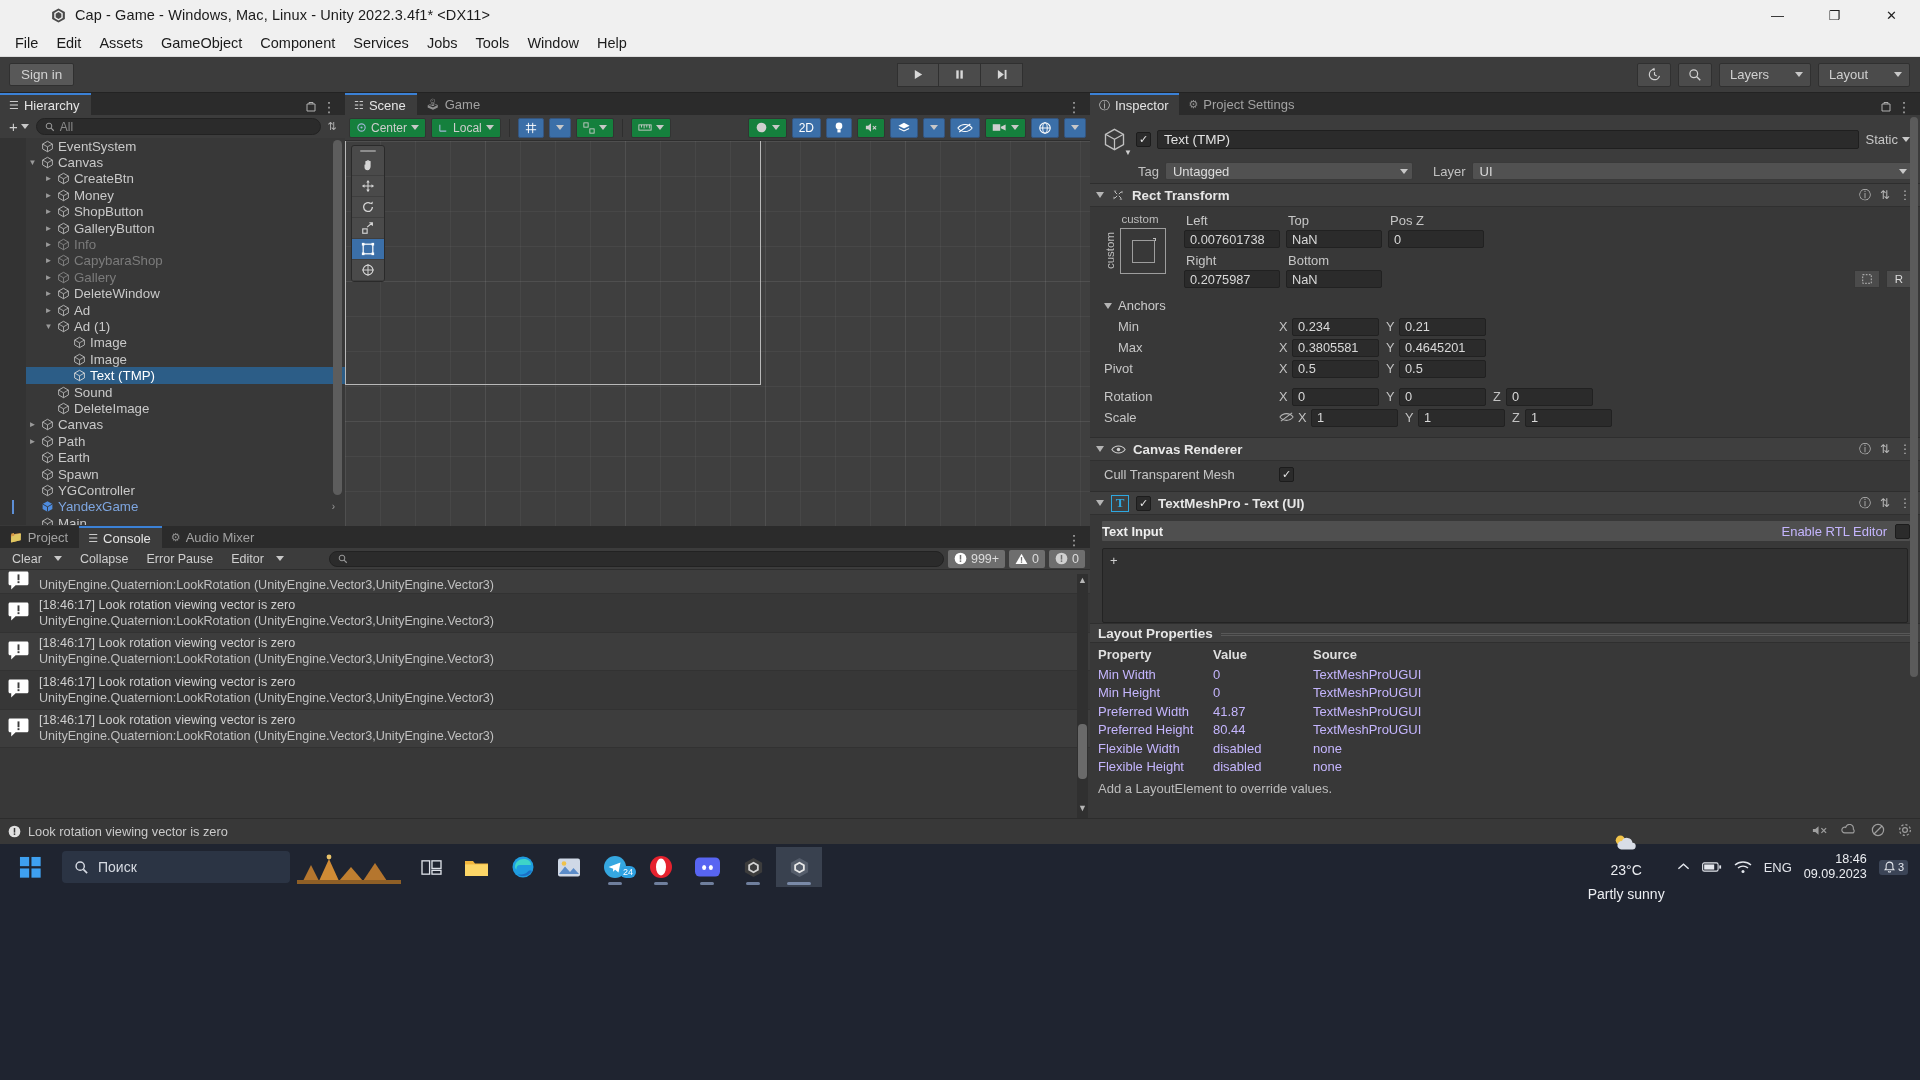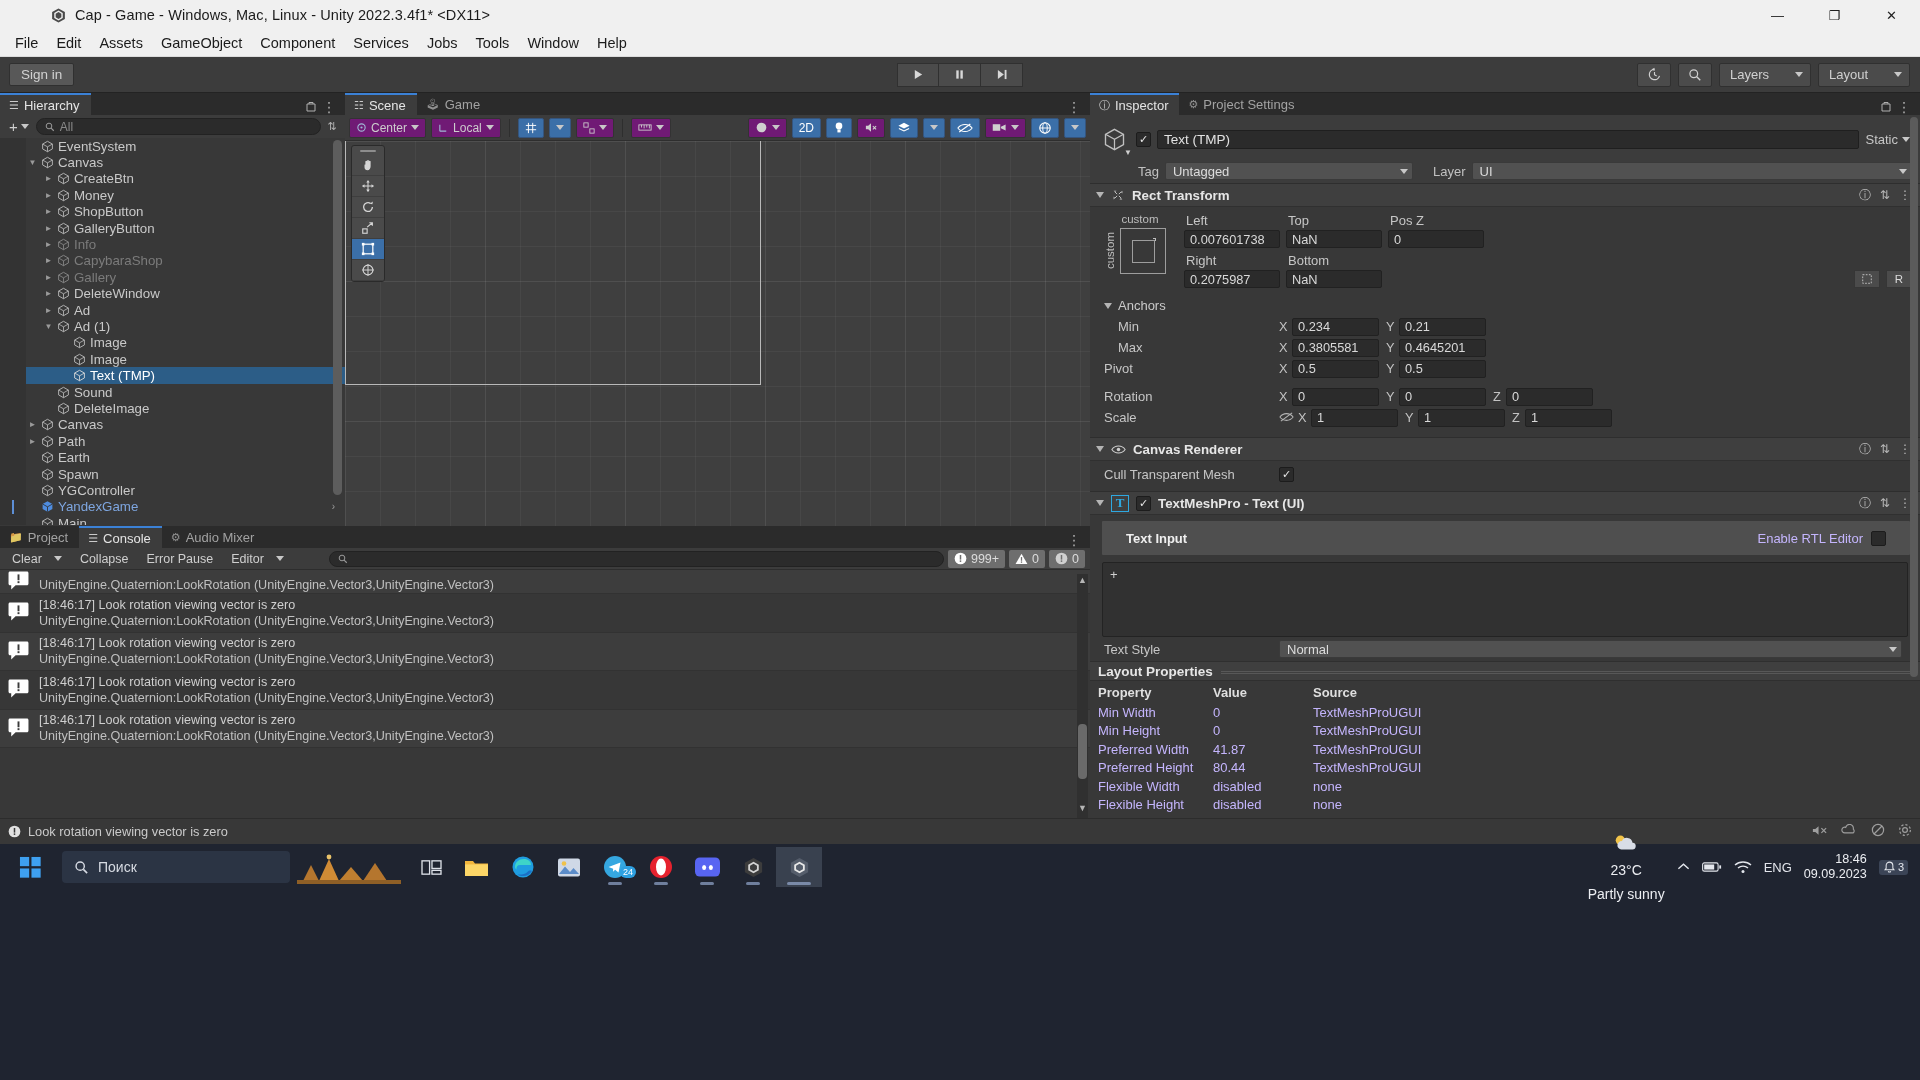--- a/index.html
+++ b/index.html
@@ -96,21 +96,21 @@
   .hrow .hname { margin-left: 3px; }
   .hrow .chev-right { margin-left: auto; padding-right: 10px; color: #9d9d9d; font-size: 10px; }
   .hier-scroll { position: absolute; right: 3px; top: 2px; width: 9px; border-radius: 5px; background: #5d5d5d; }
   .hier-leftbar { position:absolute; left:0; top:0; width:26px; height:100%; background:#333333; }
   .sel-marker { position:absolute; left:12px; width:2px; height:14px; background:#5d8fd6; }
 
   
   #scene { left: 345px; top: 93px; width: 745px; height: 433px; background: #3c3c3c; }
   .scene-toolbar { height: 26px; background: #3c3c3c; display: flex; align-items: center; padding: 0 4px; gap: 5px; border-bottom: 1px solid #2e2e2e;}
   .sc-btn {
-    height: 20px; padding: 0 6px; background: #701a75; border: 1px solid #333; border-radius: 2px;
+    height: 20px; padding: 0 6px; background: #15803d; border: 1px solid #333; border-radius: 2px;
     display: flex; align-items: center; gap: 4px; color: #cdcdcd; font-size: 12px;
   }
   .sc-btn.on { background: #3b6fa8; border-color: #35557e; color: #ffffff; }
   .sc-sep { width: 1px; height: 18px; background: #2e2e2e; margin: 0 3px; }
   .scene-canvas { position: relative; height: 407px; background: #3f3f3f; overflow: hidden; }
   .grid-line-v { position: absolute; top: 0; bottom: 0; width: 1px; background: rgba(255,255,255,.045); }
   .grid-line-h { position: absolute; left: 0; right: 0; height: 1px; background: rgba(255,255,255,.045); }
   .grid-major { background: rgba(255,255,255,.085); }
   .canvas-rect { position: absolute; border: 1px solid #b9b9b9; }
   .tools-palette {
@@ -159,22 +159,22 @@
   }
   .axis-lbl { width: 13px; color: #c3c3c3; font-size: 12.8px; }
   .colhead { color: #c6c6c6; font-size: 13px; }
   .anchor-preset {
     width: 46px; height: 46px; border: 1px solid #9d9d9d; position: relative; background: transparent;
   }
   .anchor-preset .inner { position: absolute; left: 11px; top: 11px; width: 23px; height: 23px; border: 1px solid #9d9d9d; }
   .anchor-preset .dot { position:absolute; right: 9px; top: 9px; width: 3px; height: 3px; border-right:1px solid #bdbdbd; border-top:1px solid #bdbdbd;}
   .vert-text { writing-mode: vertical-rl; transform: rotate(180deg); font-size: 11.5px; color: #bdbdbd; }
   .blue-bar {
-    height: 34px; background: #4f4f4f; display: flex; align-items: center; justify-content: space-between;
-    padding: 0 24px; margin: 6px 10px 0 12px; border-radius: 1px;
+    height: 20px; background: #4f4f4f; display: flex; align-items: center; justify-content: space-between;
+    padding: 0 0; margin: 6px 10px 0 12px; border-radius: 1px;
   }
   .textarea-box {
     margin: 7px 12px 0 12px; height: 75px; background: #313131; border: 1px solid #232323;
     border-radius: 2px; padding: 4px 7px; color: #d0d0d0; font-size: 13px;
   }
   .lp-header {
     height: 20px; display: flex; align-items: center; gap: 8px; padding: 0 8px;
     background: #3f3f3f; border-top:1px solid #2f2f2f; border-bottom:1px solid #2f2f2f;
   }
   .lp-header .rule { flex: 1; height: 1px; background: #585858; box-shadow: 0 2px 0 #585858; }
@@ -1003,27 +1003,20 @@
       <div class="blue-bar">
         <span style="font-weight:bold;font-size:13px;color:#efefef">Text Input</span>
         <span style="display:flex;align-items:center;gap:8px">
           <span style="font-size:13px;color:#c4b5fd">Enable RTL Editor</span>
           <span class="chk"></span>
         </span>
       </div>
       <div class="textarea-box">
         <span>+</span>
       </div>
-      <div class="frow" style="height:24px; padding-left:14px">
-        <span class="fl">Text Style</span>
-        <div class="dropfield" style="flex:1;margin-right:18px">
-          <span>Normal</span>
-          <span class="caret"></span>
-        </div>
-      </div>
 
       <div class="lp-header">
         <span style="font-weight:bold;font-size:13.5px;color:#e6e6e6">Layout Properties</span>
         <span class="rule"></span>
       </div>
       <div class="lp-row head" style="height:22px">
         <span class="c1">Property</span>
         <span class="c2">Value</span>
         <span>Source</span>
       </div>

